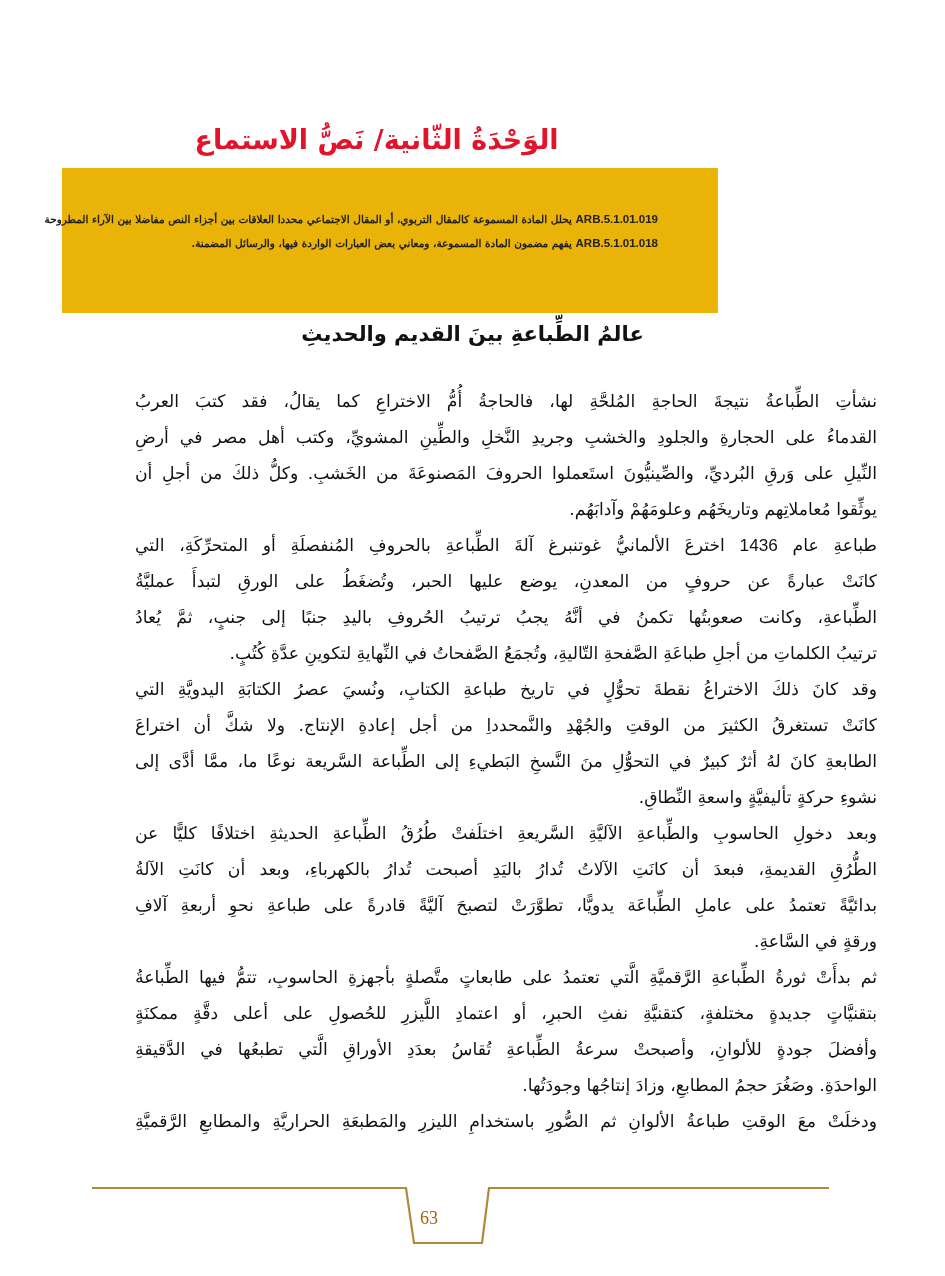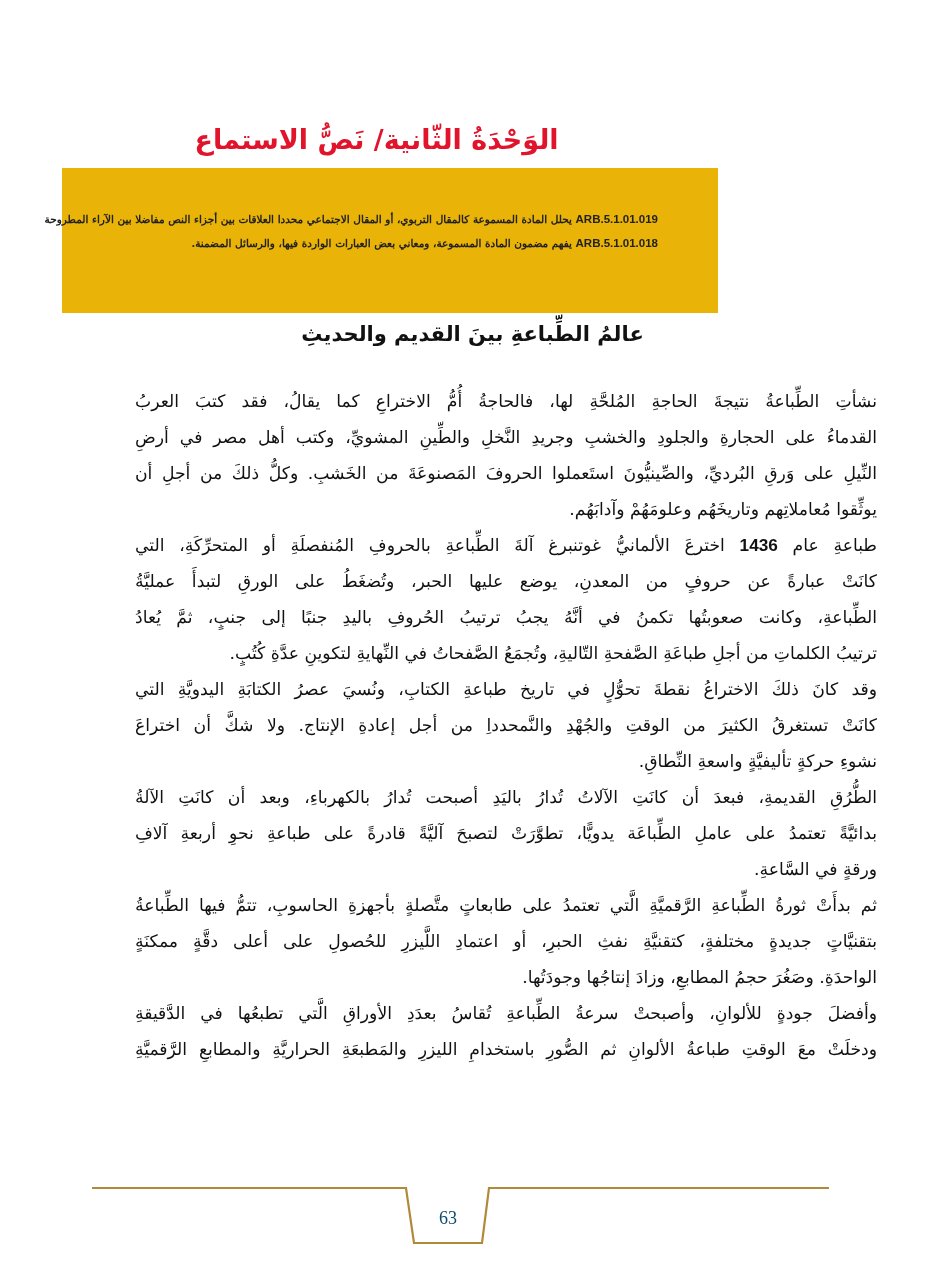--- a/index.html
+++ b/index.html
@@ -35,25 +35,25 @@
     }
     .body-text {
       position: absolute; left: 88px; width: 742px; top: 383px;
       direction: rtl; text-align: justify; text-align-last: right;
       font-family: "DejaVu Serif", serif; font-size: 17.2px; color: #111;
       line-height: 36px;
       margin-left: 47px;
     }
     .body-text .line { display: block; white-space: nowrap; overflow: hidden; text-align: justify; text-align-last: justify; }
     .body-text .line.last { text-align-last: right; }
-    .body-text .year { font-family: "Liberation Sans", sans-serif; font-weight: bold; }
+    .body-text .year { font-family: "Liberation Sans", sans-serif; font-weight: normal; }
     .footer-svg { position: absolute; left: 0; top: 0; }
     .page-number {
       position: absolute; left: 420px; width: 56px; top: 1208px;
-      text-align: center; font-family: "Liberation Serif", serif; font-size: 18px; color: #0c4a6e;
+      text-align: left; font-family: "Liberation Serif", serif; font-size: 18px; color: #a16207;
     }
   </style>
 </head>
 <body>
 
 <div class="unit-title">الوَحْدَةُ الثّانية/ نَصُّ الاستماع</div>
 
 <div class="outcomes-box">
   <div class="outcome outcome-1">
     <span class="code">ARB.5.1.01.019</span>
@@ -71,27 +71,29 @@
   <span class="line">نشأتِ الطِّباعةُ نتيجةَ الحاجةِ المُلحَّةِ لها، فالحاجةُ أُمُّ الاختراعِ كما يقالُ، فقد كتبَ العربُ</span>
   <span class="line">القدماءُ على الحجارةِ والجلودِ والخشبِ وجريدِ النَّخلِ والطِّينِ المشويِّ، وكتب أهل مصر في أرضِ</span>
   <span class="line">النِّيلِ على وَرقِ البُرديِّ، والصِّينيُّونَ استَعملوا الحروفَ المَصنوعَةَ من الخَشبِ. وكلُّ ذلكَ من أجلِ أن</span>
   <span class="line last">يوثِّقوا مُعاملاتِهم وتاريخَهُم وعلومَهُمْ وآدابَهُم.</span>
   <span class="line"><span>طباعةِ عام</span> <span class="year">1436</span> <span>اخترعَ الألمانيُّ غوتنبرغ آلةَ الطِّباعةِ بالحروفِ المُنفصلَةِ أو المتحرِّكَةِ، التي</span></span>
   <span class="line">كانَتْ عبارةً عن حروفٍ من المعدنِ، يوضع عليها الحبر، وتُضغَطُ على الورقِ لتبدأَ عمليَّةُ</span>
   <span class="line">الطِّباعةِ، وكانت صعوبتُها تكمنُ في أنَّهُ يجبُ ترتيبُ الحُروفِ باليدِ جنبًا إلى جنبٍ، ثمَّ يُعادُ</span>
   <span class="line last">ترتيبُ الكلماتِ من أجلِ طباعَةِ الصَّفحةِ التّاليةِ، وتُجمَعُ الصَّفحاتُ في النِّهايةِ لتكوينِ عدَّةِ كُتُبٍ.</span>
   <span class="line">وقد كانَ ذلكَ الاختراعُ نقطةَ تحوُّلٍ في تاريخ طباعةِ الكتابِ، ونُسيَ عصرُ الكتابَةِ اليدويَّةِ التي</span>
   <span class="line">كانَتْ تستغرقُ الكثيرَ من الوقتِ والجُهْدِ والنَّمحدداِ من أجل إعادةِ الإنتاج. ولا شكَّ أن اختراعَ</span>
+  <span class="line">الطابعةِ كانَ لهُ أثرٌ كبيرٌ في التحوُّلِ منَ النَّسخِ البَطيءِ إلى الطِّباعة السَّريعة نوعًا ما، ممَّا أدَّى إلى</span>
   <span class="line last">نشوءِ حركةٍ تأليفيَّةٍ واسعةِ النِّطاقِ.</span>
+  <span class="line">وبعد دخولِ الحاسوبِ والطِّباعةِ الآليَّةِ السَّريعةِ اختلَفتْ طُرُقُ الطِّباعةِ الحديثةِ اختلافًا كليًّا عن</span>
   <span class="line">الطُّرُقِ القديمةِ، فبعدَ أن كانَتِ الآلاتُ تُدارُ باليَدِ أصبحت تُدارُ بالكهرباءِ، وبعد أن كانَتِ الآلةُ</span>
   <span class="line">بدائيَّةً تعتمدُ على عاملِ الطِّباعَة يدويًّا، تطوَّرَتْ لتصبحَ آليَّةً قادرةً على طباعةِ نحوِ أربعةِ آلافِ</span>
   <span class="line last">ورقةٍ في السَّاعةِ.</span>
   <span class="line">ثم بدأَتْ ثورةُ الطِّباعةِ الرَّقميَّةِ الَّتي تعتمدُ على طابعاتٍ متَّصلةٍ بأجهزةِ الحاسوبِ، تتمُّ فيها الطِّباعةُ</span>
   <span class="line">بتقنيَّاتٍ جديدةٍ مختلفةٍ، كتقنيَّةِ نفثِ الحبرِ، أو اعتمادِ اللَّيزرِ للحُصولِ على أعلى دقَّةٍ ممكنَةٍ</span>
+  <span class="line">وأفضلَ جودةٍ للألوانِ، وأصبحتْ سرعةُ الطِّباعةِ تُقاسُ بعدَدِ الأوراقِ الَّتي تطبعُها في الدَّقيقةِ</span>
   <span class="line last">الواحدَةِ. وصَغُرَ حجمُ المطابعِ، وزادَ إنتاجُها وجودَتُها.</span>
-  <span class="line">وأفضلَ جودةٍ للألوانِ، وأصبحتْ سرعةُ الطِّباعةِ تُقاسُ بعدَدِ الأوراقِ الَّتي تطبعُها في الدَّقيقةِ</span>
   <span class="line">ودخلَتْ معَ الوقتِ طباعةُ الألوانِ ثم الصُّورِ باستخدامِ الليزرِ والمَطبعَةِ الحراريَّةِ والمطابعِ الرَّقميَّةِ</span>
 </div>
 
 <svg class="footer-svg" width="945" height="1276">
   <polyline points="92,1188 406,1188 414,1243 482,1243 489,1188 829,1188" fill="none" stroke="#b08a3a" stroke-width="2.2" stroke-linejoin="miter"></polyline>
 </svg>
 <div class="page-number">63</div>
 
 </body></html>

